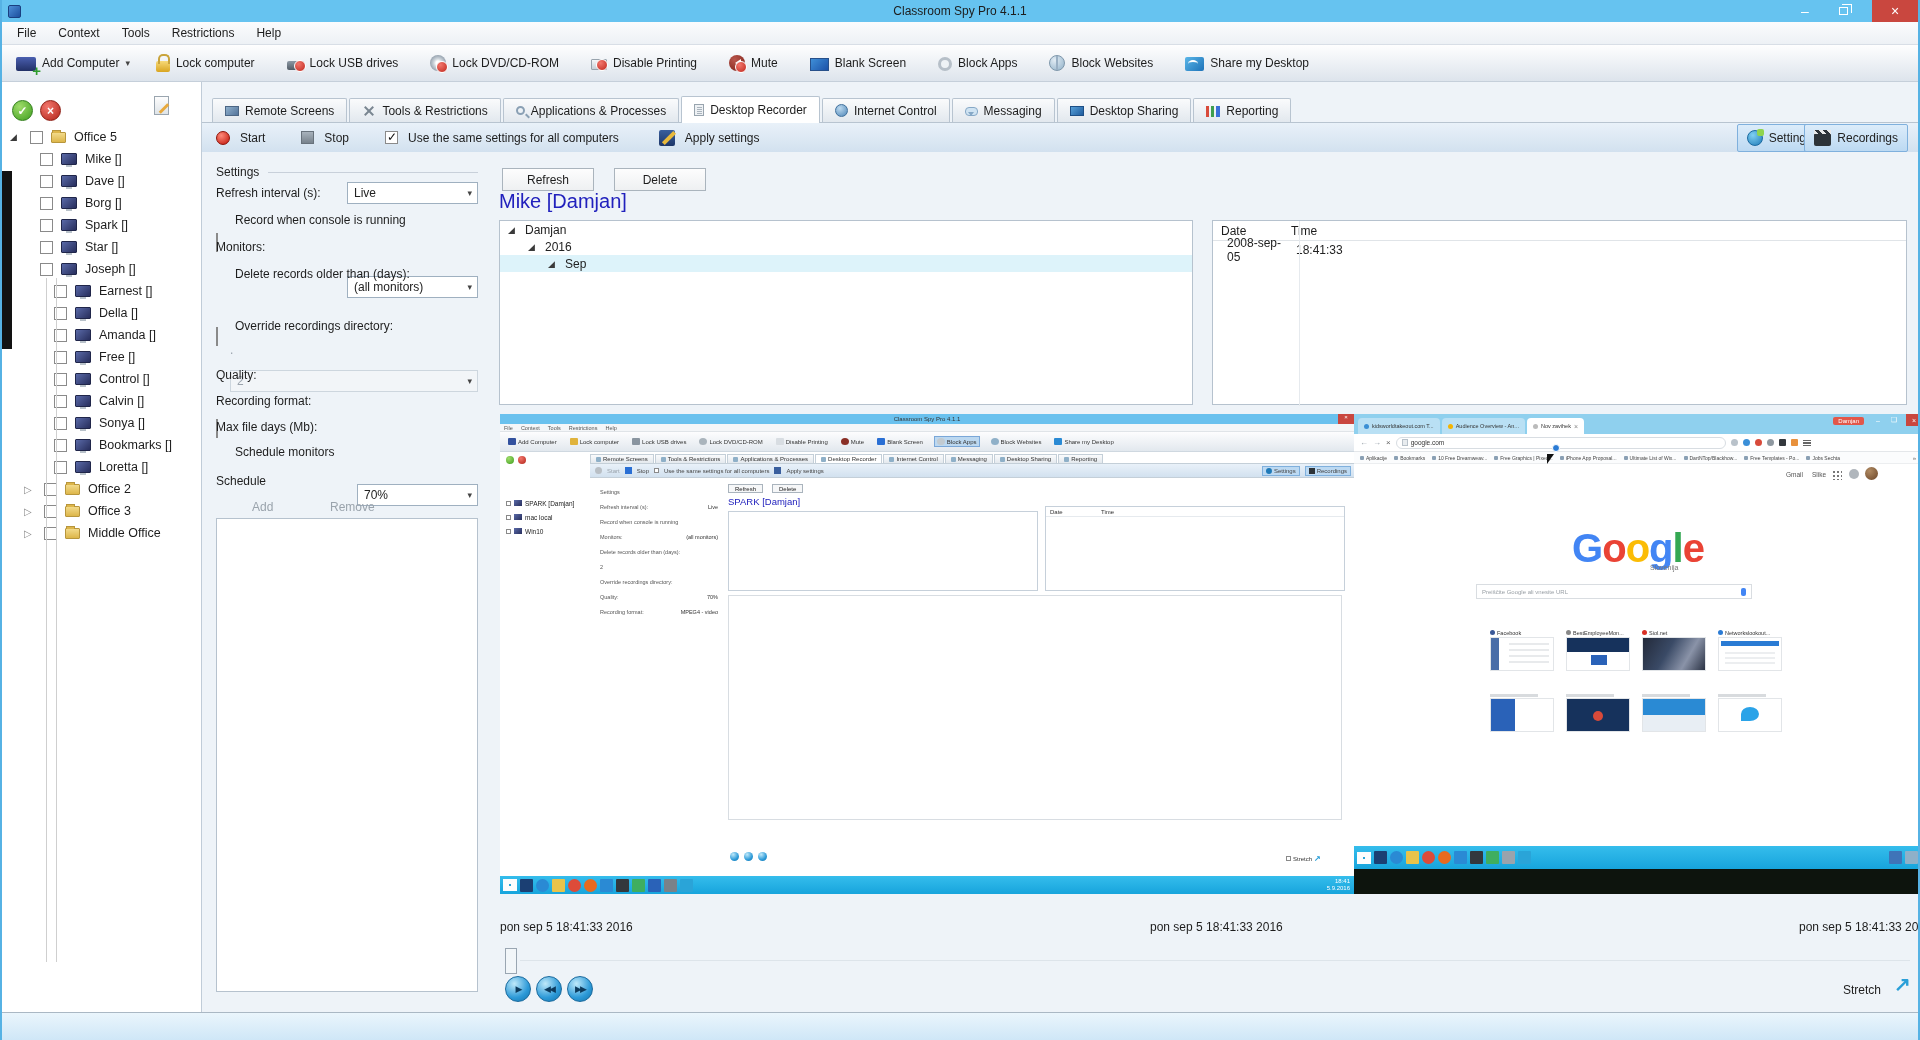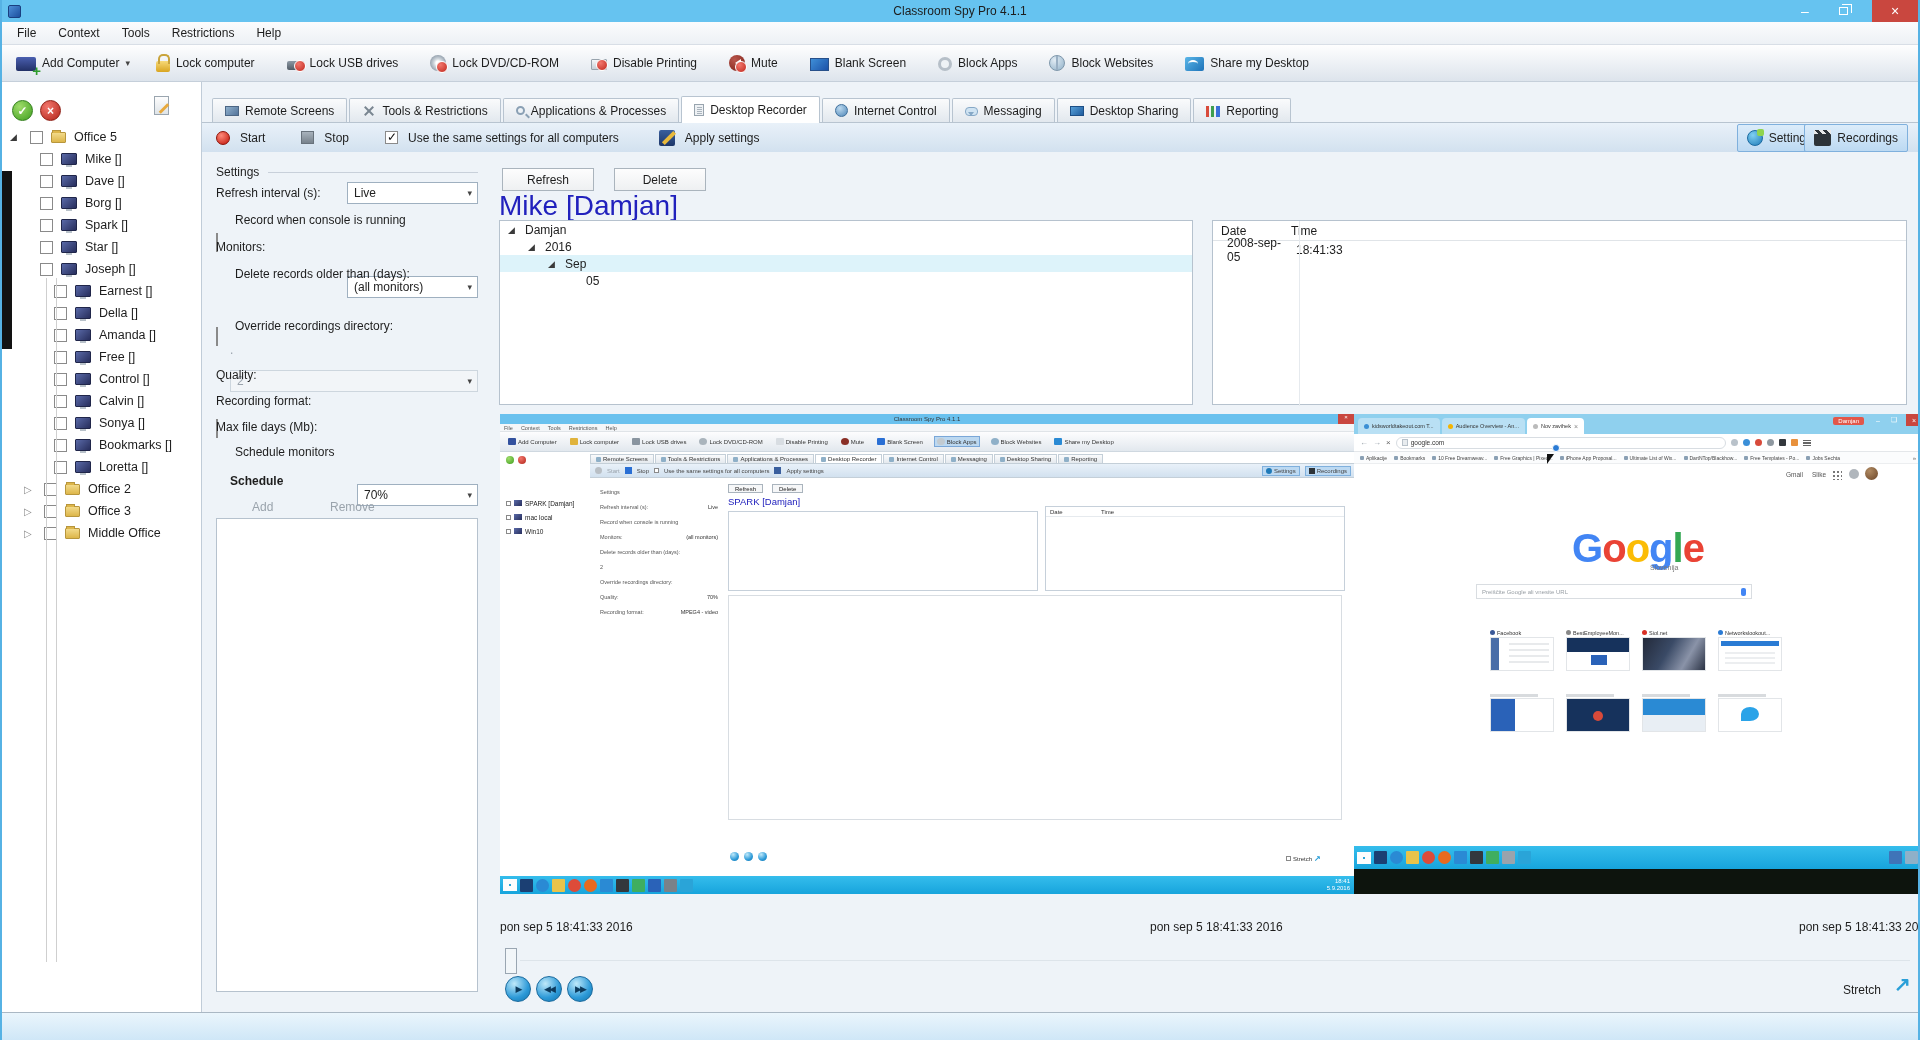--- a/index.html
+++ b/index.html
@@ -115,21 +115,21 @@
 
   
   #content{left:200px;top:152px;width:1720px;height:860px;background:#eef3f8;}
   .lbl{font-size:12px;color:#1d1d1d;white-space:nowrap;}
   .combo{height:22px;background:#fff;border:1px solid #9fb0c0;display:flex;align-items:center;font-size:12px;padding-left:6px;position:relative;}
   .combo .carr{position:absolute;right:5px;font-size:9px;color:#444;}
   .combo.disabled{background:#f2f5f8;border-color:#cdd6de;color:#9aa3ac;}
   .groupline{height:1px;background:#c8d0da;}
   .btn{background:linear-gradient(#fdfdfd,#eef0f2);border:1px solid #aab4bd;font-size:12px;display:flex;align-items:center;justify-content:center;color:#1d1d1d;}
   .listbox{background:#fff;border:1px solid #b6c2ce;}
-  #rec-title{font-size:28px;color:#2121bd;text-align:center;}
+  #rec-title{font-size:20px;color:#2121bd;text-align:center;}
   .panelbox{background:#fff;border:1px solid #b6c2ce;}
   .treeline{height:17px;display:flex;align-items:center;font-size:12px;gap:5px;}
   #colhead{height:20px;border-bottom:1px solid #e0e4e8;display:flex;align-items:center;font-size:12px;color:#1d1d1d;}
   .colsep{position:absolute;left:86px;top:0;width:1px;height:185px;background:#e6eaee;}
   .ghost-txt{color:#9aa3ac;font-size:12px;}
 
   
   .playbtn{width:26px;height:26px;border-radius:50%;background:radial-gradient(circle at 35% 28%,#bfe9fa,#2d9ad8 60%,#1272aa);border:1px solid #1a6a9e;
            display:flex;align-items:center;justify-content:center;color:#0c3a5c;font-size:9px;letter-spacing:-2px;}
   #stretch-arrow{font-size:20px;color:#2a9fd8;font-weight:bold;}
@@ -511,21 +511,21 @@
 
     <span class="lbl abs" style="left:14px;top:268px;">Max file days (Mb):</span>
     <div class="combo abs" style="left:155px;top:264px;width:121px;">
       <span>10</span>
         <span class="carr">▾</span>
     </div>
 
     <span class="cb abs" style="left:14px;top:292px;"></span>
     <span class="lbl abs" style="left:33px;top:293px;">Schedule monitors</span>
 
-    <span class="lbl abs" style="left:28px;top:322px;font-weight:bold;">Schedule</span>
+    <span class="lbl abs" style="left:14px;top:322px;">Schedule</span>
     <span class="ghost-txt abs" style="left:50px;top:348px;">Add</span>
     <span class="ghost-txt abs" style="left:128px;top:348px;">Remove</span>
     <div class="listbox abs" style="left:14px;top:366px;width:262px;height:474px;"></div>
 
     
     <div class="btn abs" style="left:300px;top:16px;width:92px;height:23px;">Refresh</div>
     <div class="btn abs" style="left:412px;top:16px;width:92px;height:23px;">Delete</div>
     <div id="rec-title" class="abs" style="left:297px;top:38px;">Mike [Damjan]</div>
 
     
@@ -534,23 +534,20 @@
         <span class="arrow-exp">◢</span>
           <span>Damjan</span>
       </div>
       <div class="treeline" style="padding-left:28px;">
         <span class="arrow-exp">◢</span>
           <span>2016</span>
       </div>
       <div class="treeline" style="padding-left:48px;background:#ddf3fa;">
         <span class="arrow-exp">◢</span>
           <span>Sep</span>
-      </div>
-      <div class="treeline" style="padding-left:86px;">
-        <span>05</span>
       </div>
     </div>
 
     
     <div class="panelbox abs" style="left:1010px;top:68px;width:695px;height:185px;">
       <div id="colhead">
         <span style="padding-left:8px;width:78px;">Date</span>
         <span>Time</span>
       </div>
       <div class="colsep"></div>

